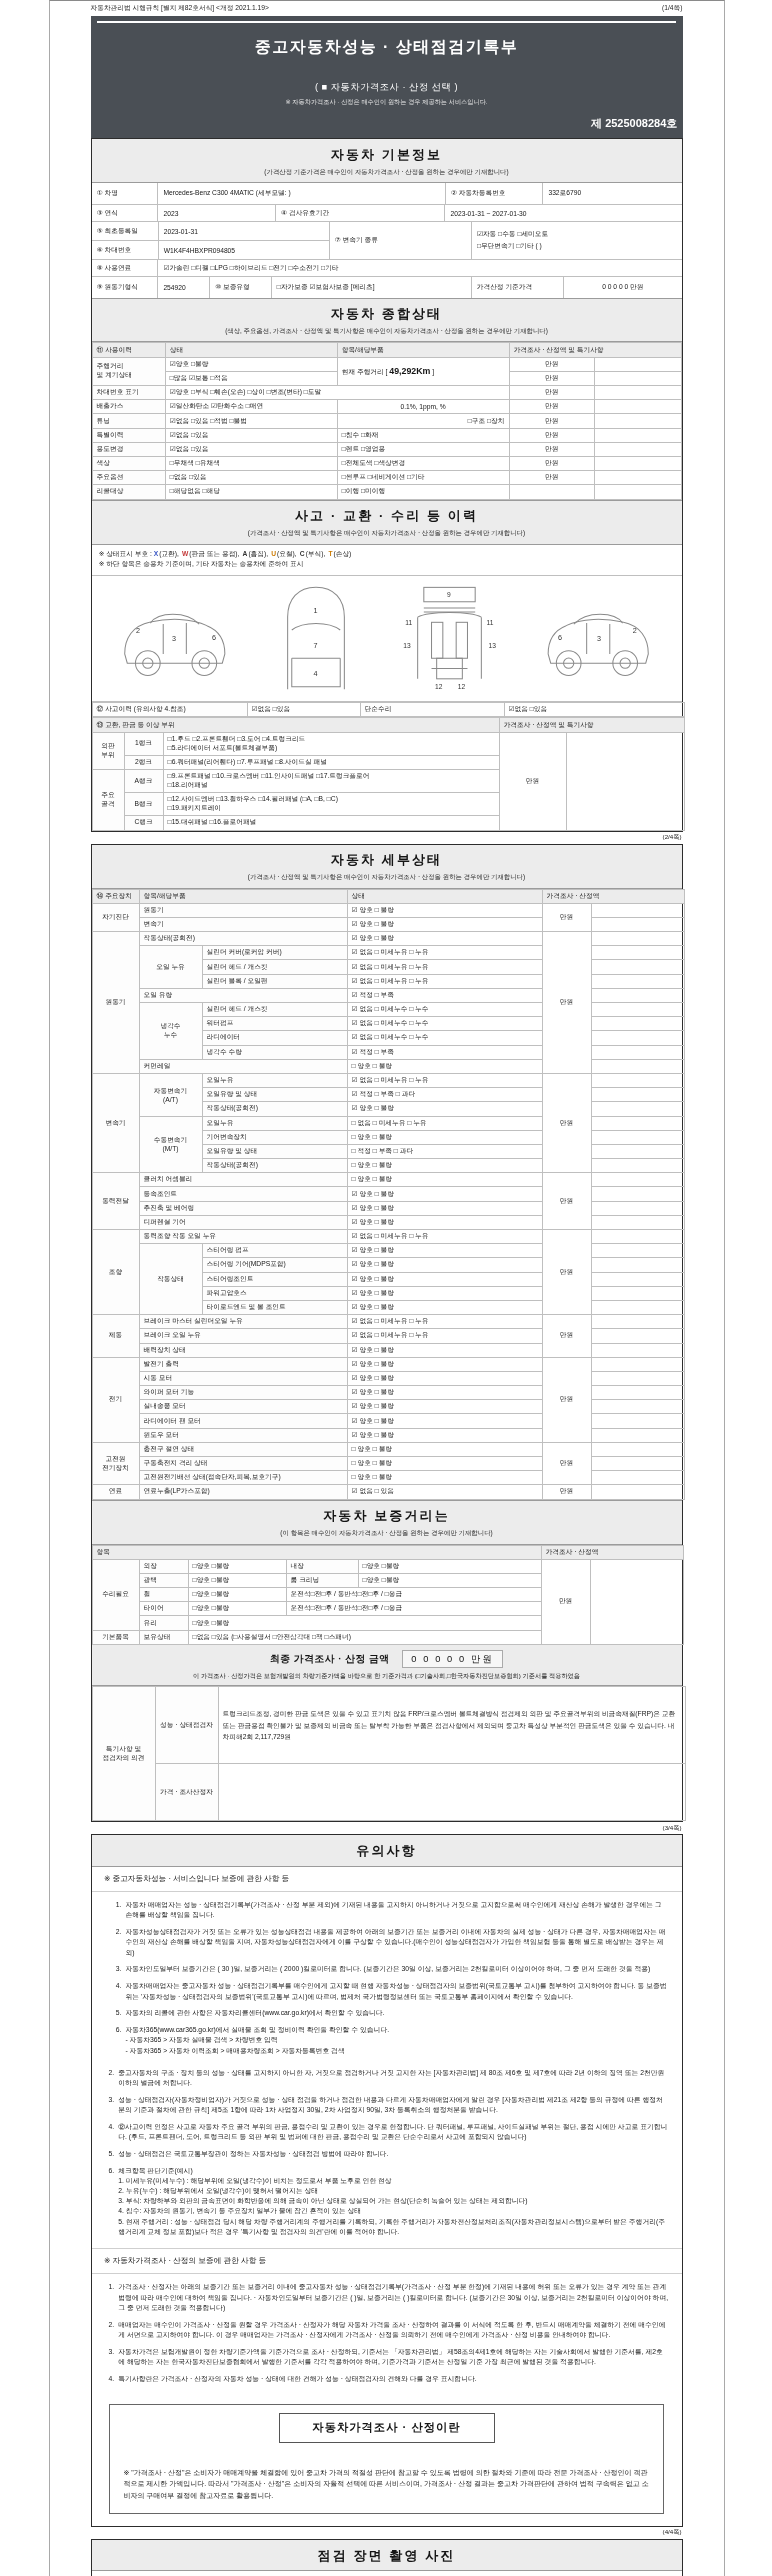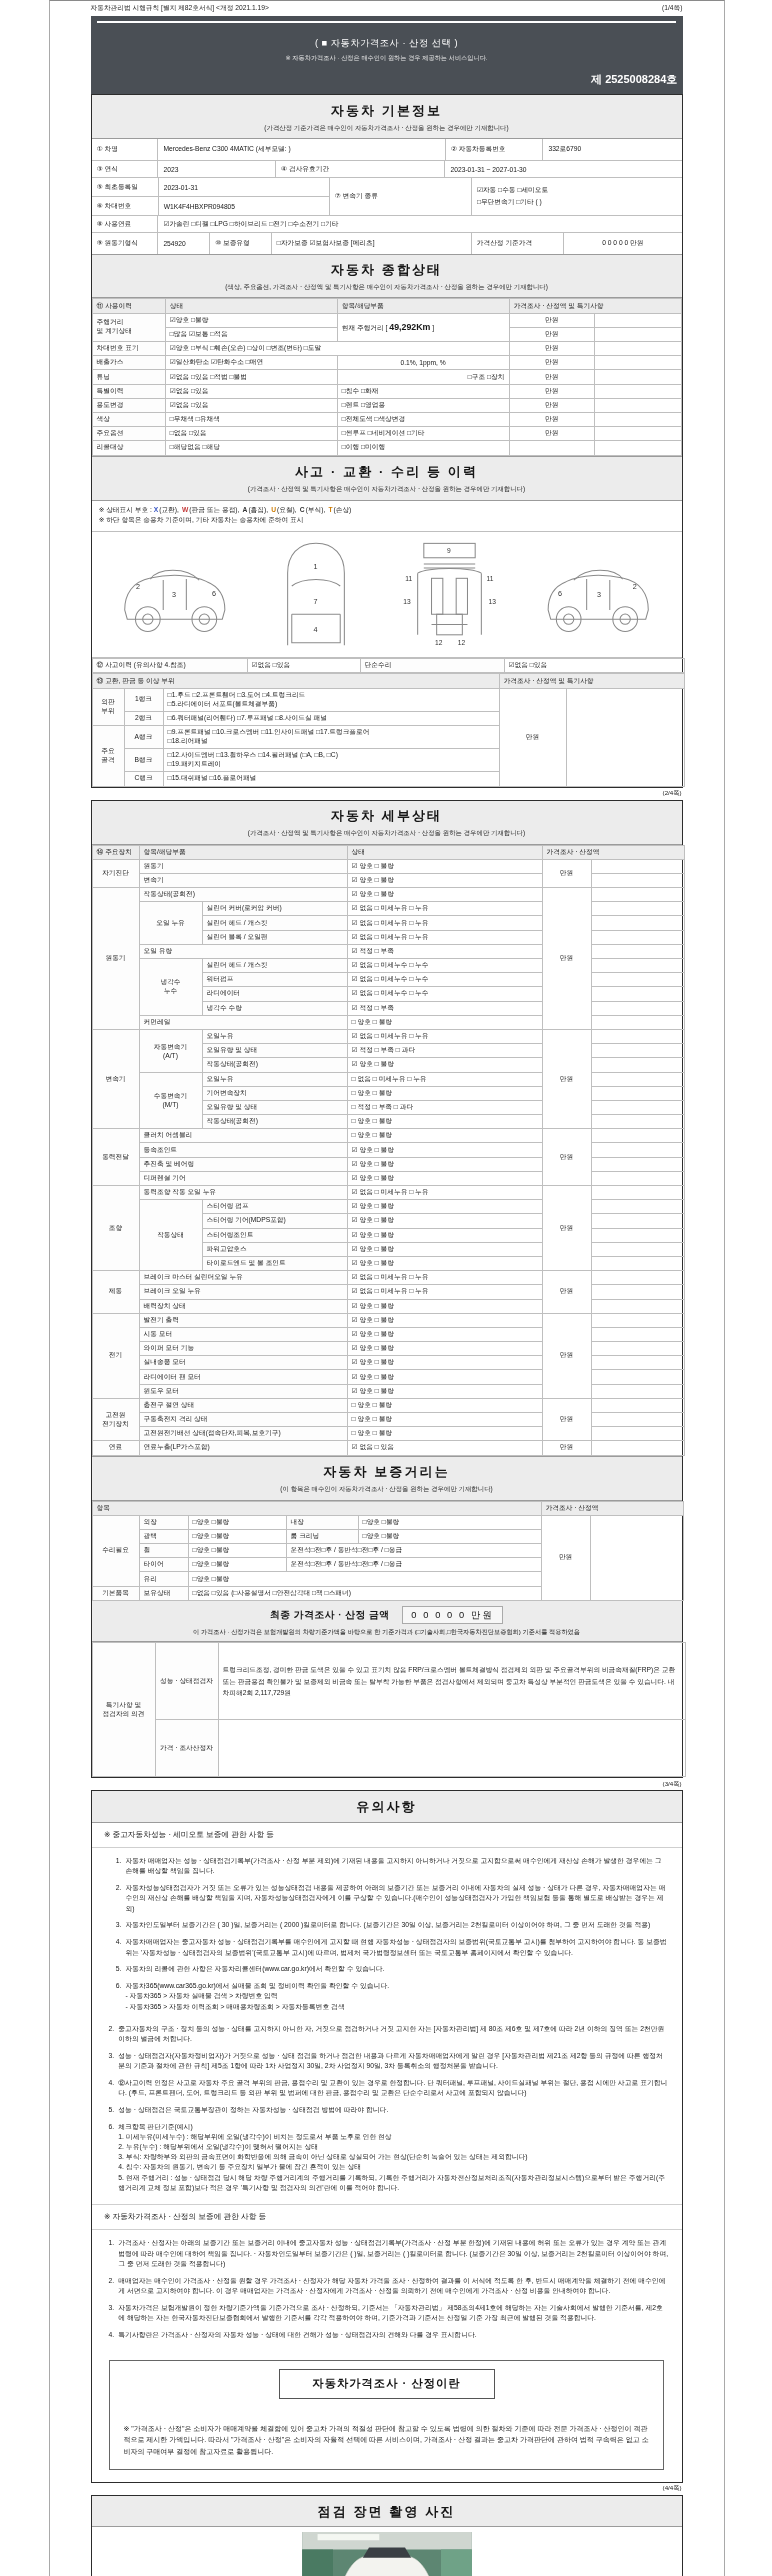--- a/index.html
+++ b/index.html
@@ -14,21 +14,21 @@
     border-left: 0.5px solid #a9a9a9; border-right: 0.5px solid #a9a9a9; border-top: 1.5px solid #8a8a8a;
     padding: 3.1px 41px 0 41px; overflow: hidden; background: #fff;
   }
   .caption { display:flex; justify-content:space-between; font-size:6.7px; margin-bottom:2.6px; color:#1a1a1a; }
   .pre { white-space: pre-line; }
 
   
   .titlebar { background:#4a4f55; color:#fff; text-align:center; padding: 4.1px 5.2px 7.2px; }
   .titlebar .rule { height:2.6px; background:#fff; margin: 1px 1px 13.4px; }
   .titlebar h1 { font-size:16px; font-weight:bold; letter-spacing:1.5px; }
-  .titlebar .sub { font-size:9.3px; margin-top:5px; letter-spacing:0.5px; }
+  .titlebar .sub { font-size:9.3px; margin-top:23px; letter-spacing:0.5px; }
   .titlebar .note { font-size:6.2px; margin-top:4.1px; color:#e8e8e8; }
   .titlebar .docno { text-align:right; font-size:11px; font-weight:bold; margin-top:9.3px; }
 
   .pagebox { border:1px solid #2c2c2c; border-top:none; }
   .pagebox.first { border-top:1px solid #2c2c2c; }
   .marker { text-align:right; font-size:6.2px; padding:1.5px 1px; color:#222; }
 
   .sechead { background:#ececec; text-align:center; padding:6.7px 3.1px 5.7px; border-bottom:0.5px solid #9b9b9b; }
   .sechead h2 { font-size:13px; font-weight:bold; letter-spacing:2.1px; }
   .sechead .sub { font-size:6.4px; margin-top:3.6px; color:#222; }
@@ -81,20 +81,21 @@
 
 <div class="sheet">
 
   <div class="caption">
     <span>자동차관리법 시행규칙 [별지 제82호서식] &lt;개정 2021.1.19&gt;</span>
     <span>(1/4쪽)</span>
   </div>
 
   <div class="titlebar">
     <div class="rule"></div>
+    <h1>중고자동차성능 · 상태점검기록부</h1>
     <div class="sub">( ■ 자동차가격조사 · 산정 선택 )</div>
     <div class="note">※ 자동차가격조사 · 산정은 매수인이 원하는 경우 제공하는 서비스입니다.</div>
     <div class="docno">제 2525008284호</div>
   </div>
 
   <div class="pagebox first">
 
     <div class="sechead">
       <h2>자동차 기본정보</h2>
       <div class="sub">(가격산정 기준가격은 매수인이 자동차가격조사 · 산정을 원하는 경우에만 기재합니다)</div>
@@ -739,21 +740,21 @@
       </table>
   </div>
 
   <div class="marker">(3/4쪽)</div>
 
   <div class="pagebox first">
     <div class="sechead">
       <h2>유의사항</h2>
     </div>
 
-    <div class="nsub">※ 중고자동차성능 · 세미오토 보증에 관한 사항 등</div>
+    <div class="nsub">※ 중고자동차성능 · 서비스입니다 보증에 관한 사항 등</div>
 
     <div class="notices indent1">
 
         <div class="nitem">
           <span class="no">1.</span>
           <span class="pre">자동차 매매업자는 성능 · 상태점검기록부(가격조사 · 산정 부분 제외)에 기재된 내용을 고지하지 아니하거나 거짓으로 고지함으로써 매수인에게 재산상 손해가 발생한 경우에는 그 손해를 배상할 책임을 집니다.</span>
         </div>
 
         <div class="nitem">
           <span class="no">2.</span>

